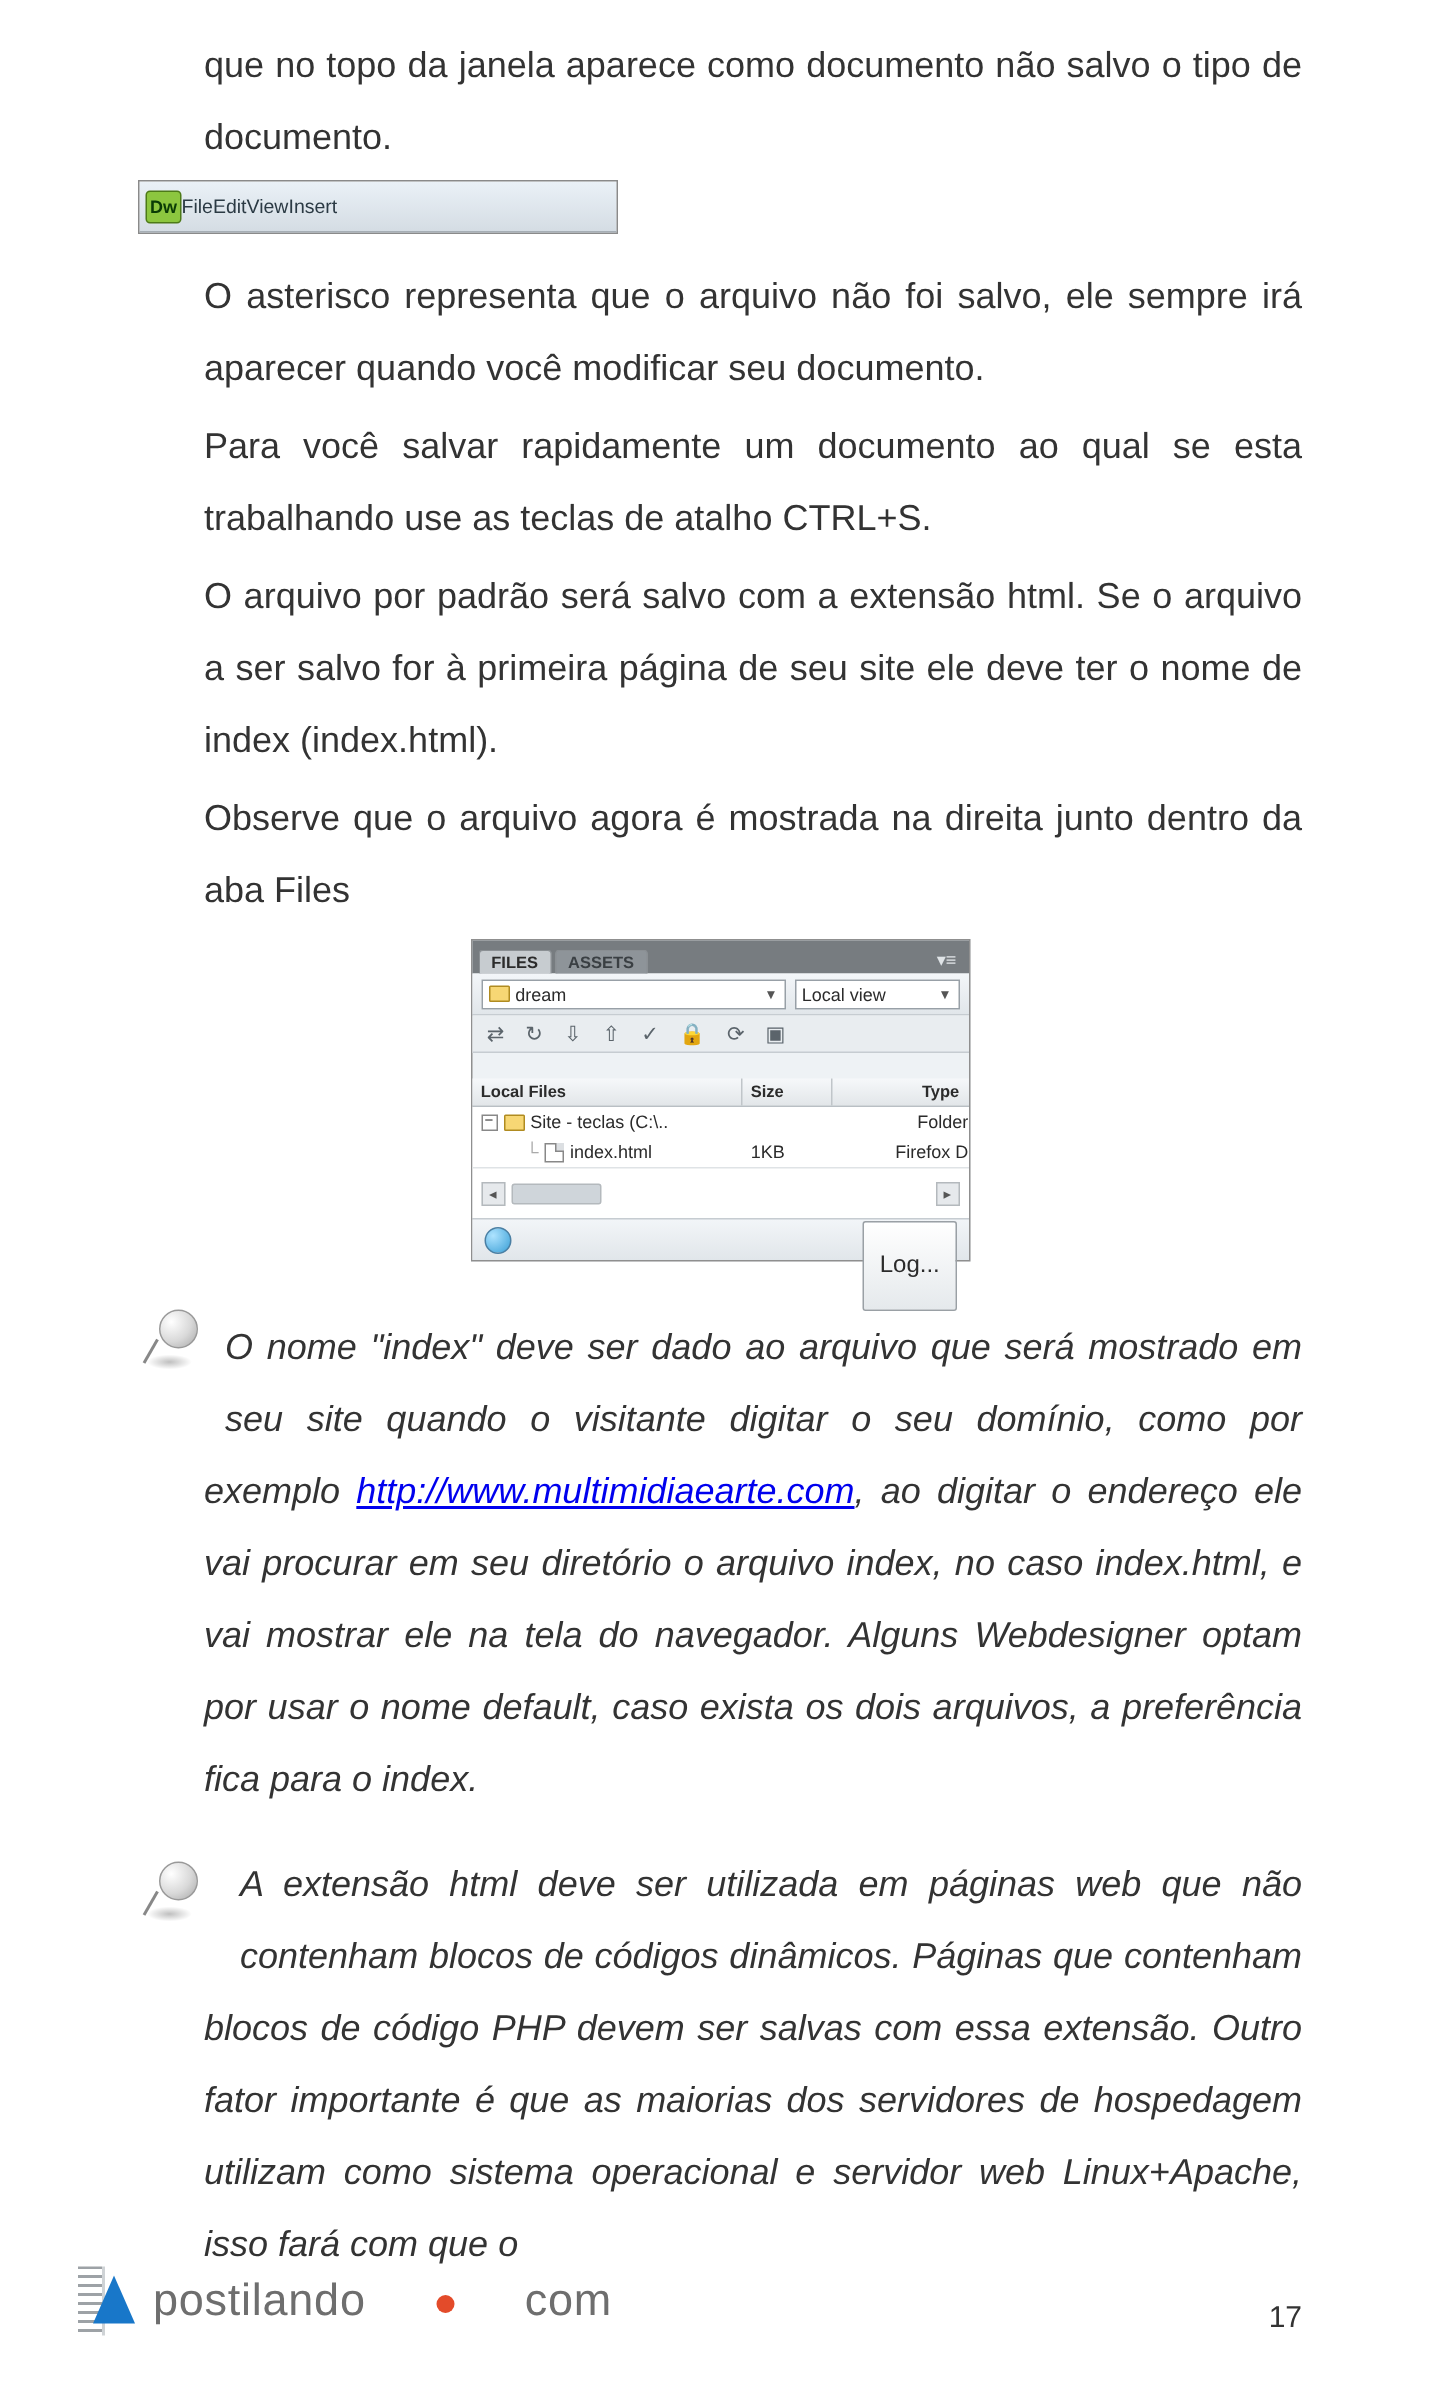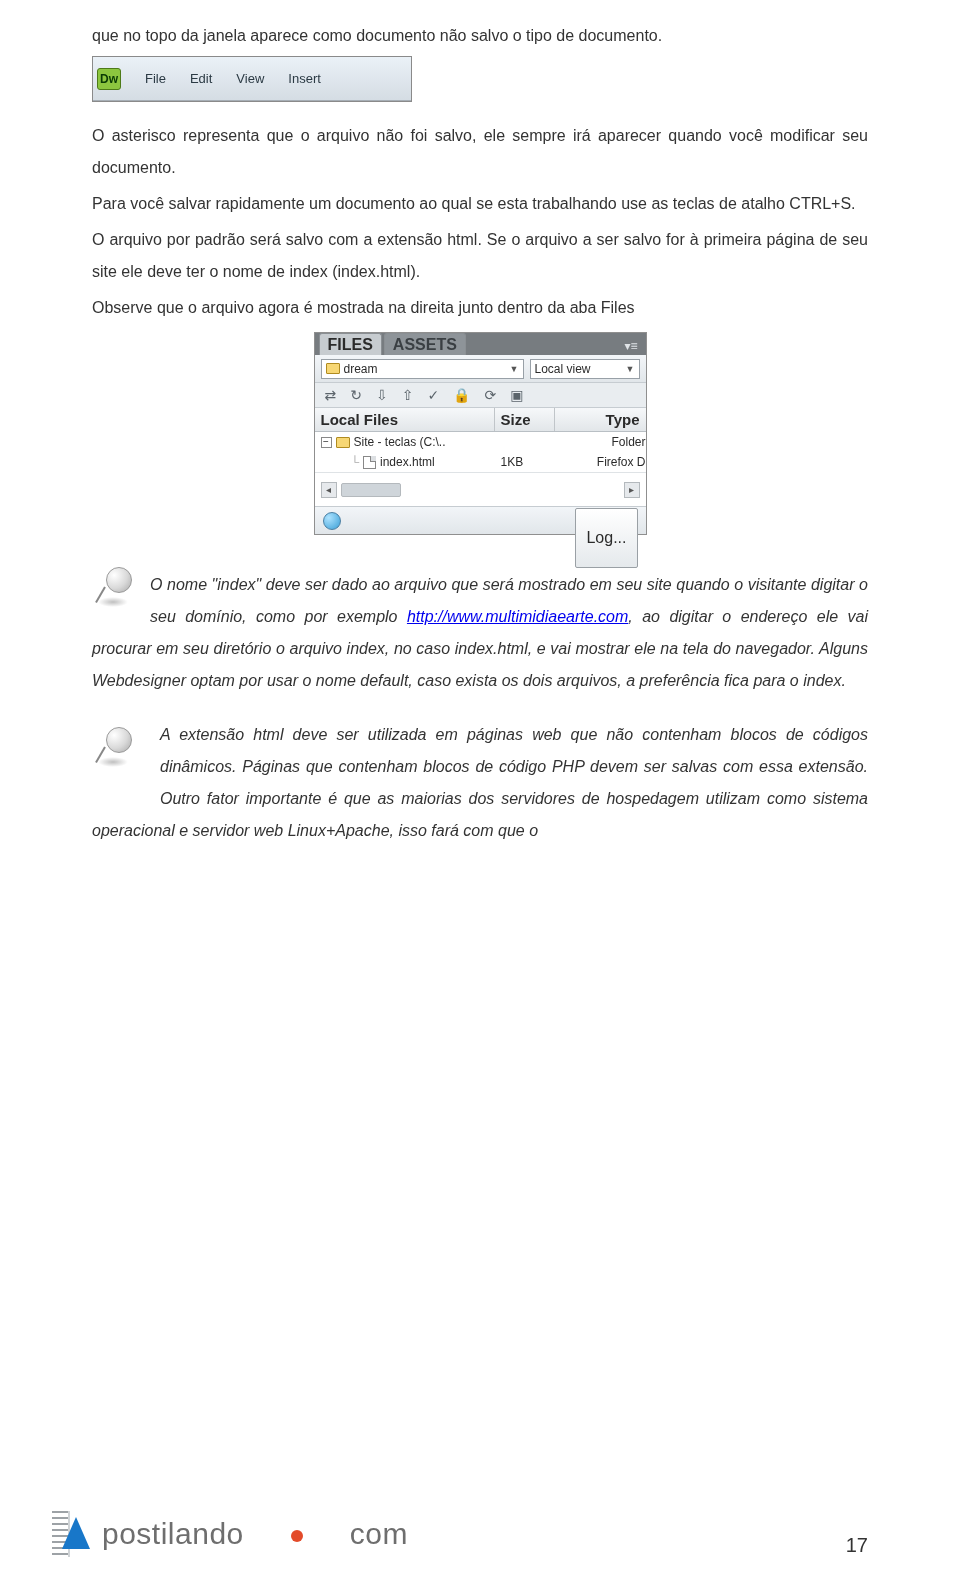--- a/index.html
+++ b/index.html
@@ -6,46 +6,46 @@
   body {
     width: 960px;
     height: 1587px;
     background: #fff;
     font-family: Arial, Helvetica, sans-serif;
     color: #333;
     position: relative;
     padding: 20px 92px 0 92px;
   }
   .text {
-    font-size: 16px;
+    font-size: 24px;
     line-height: 2.0;
     text-align: justify;
+    margin-left: 44px;
   }
   .para { margin-bottom: 4px; }
   .link-blue {
     color: #0000ee;
     text-decoration: underline;
     font-style: italic;
   }
   .italic { font-style: italic; }
 
   
   .menubar {
     width: 320px;
     margin: 4px 0 18px 0;
     border: 1px solid #8a8a8a;
     background: linear-gradient(#eaf1f7,#d4dce3);
     font-size: 13px;
   }
   .menubar-row1 {
     display: flex;
     align-items: center;
-    height: 44px;
+    height: 34px;
     padding-left: 4px;
-    gap: 24px;
     border-bottom: 1px solid #a6aeb5;
   }
   .dw-badge {
     width: 24px; height: 22px;
     background: #8cc63f;
     border: 1px solid #4d7a18;
     border-radius: 3px;
     color: #0a3b05;
     font-weight: bold;
     font-size: 12px;
@@ -84,21 +84,21 @@
     align-items: flex-end;
     padding-left: 4px;
     gap: 2px;
   }
   .fp-tab {
     background: #c7ccd0;
     border: 1px solid #8a8f93;
     border-bottom: none;
     border-radius: 3px 3px 0 0;
     padding: 2px 8px 1px 8px;
-    font-size: 16px;
+    font-size: 11px;
     font-weight: bold;
     color: #2b2b2b;
   }
   .fp-tab.inactive { background: #8e9499; color: #3a3f43; text-align: center; }
   .fp-tabs-menu {
     margin-left: auto;
     margin-right: 8px;
     color: #e0e4e7;
     font-size: 12px;
     padding-bottom: 2px;
@@ -142,21 +142,22 @@
     border-bottom: 1px solid #c6ccd1;
     background: #e9edf0;
     color: #5b646b;
   }
   .fp-toolbar span { font-size: 14px; }
   .fp-headers {
     display: flex;
     background: linear-gradient(#f6f8fa,#e2e6e9);
     border-bottom: 1px solid #b9bfc4;
     font-weight: bold;
-    font-size: 15px;
+    font-size: 11px;
+    margin-top: 17px;
   }
   .fp-headers div { padding: 3px 6px; border-right: 1px solid #c0c5c9; }
   .col-name { width: 180px; }
   .col-size { width: 60px; }
   .col-type { flex: 1; border-right: none !important; text-align: right; }
   .fp-tree { background: #fff; }
   .fp-tree-row { display: flex; align-items: center; height: 20px; font-size: 12px; }
   .fp-tree-row .col-name { display: flex; align-items: center; gap: 4px; padding-left: 6px; }
   .fp-tree-row .col-size,
   .fp-tree-row .col-type { padding-left: 6px; }

